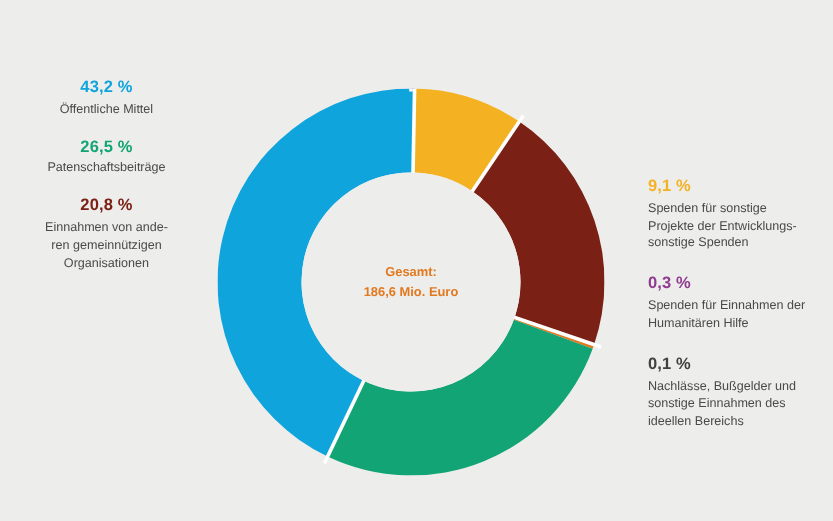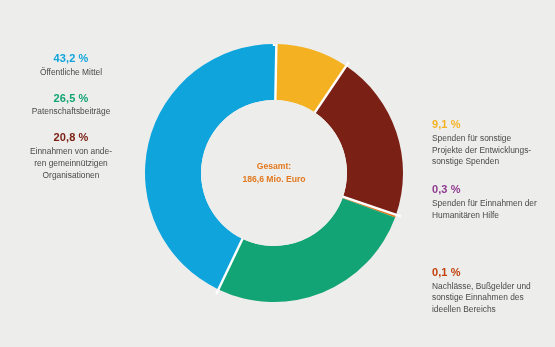--- a/index.html
+++ b/index.html
@@ -57,21 +57,21 @@
   .desc {
     font-size: 8.4px;
     line-height: 1.42;
     color: #4a4a49;
   }
 
   
   #donut-wrap {
     position: absolute;
     left: 145px;
-    top: 44px;
+    top: 59px;
     width: 258px;
     height: 258px;
   }
   #donut-svg { display: block; }
 
   #center-label {
     position: absolute;
     left: 0;
     top: 0;
     width: 258px;
@@ -149,21 +149,21 @@
         </div>
       </div>
       <div class="label-block">
         <div class="pct" style="color: rgb(143, 59, 143);">0,3 %</div>
         <div class="desc">
           <div>Spenden für Einnahmen der</div>
           <div>Humanitären Hilfe</div>
         </div>
       </div>
       <div class="label-block">
-        <div class="pct" style="color: #c2410c; margin-top: 29px;">0,1 %</div>
+        <div class="pct" style="color: #404040;">0,1 %</div>
         <div class="desc">
           <div>Nachlässe, Bußgelder und</div>
           <div>sonstige Einnahmen des</div>
           <div>ideellen Bereichs</div>
         </div>
       </div>
     </div>
 
 </div>
 

